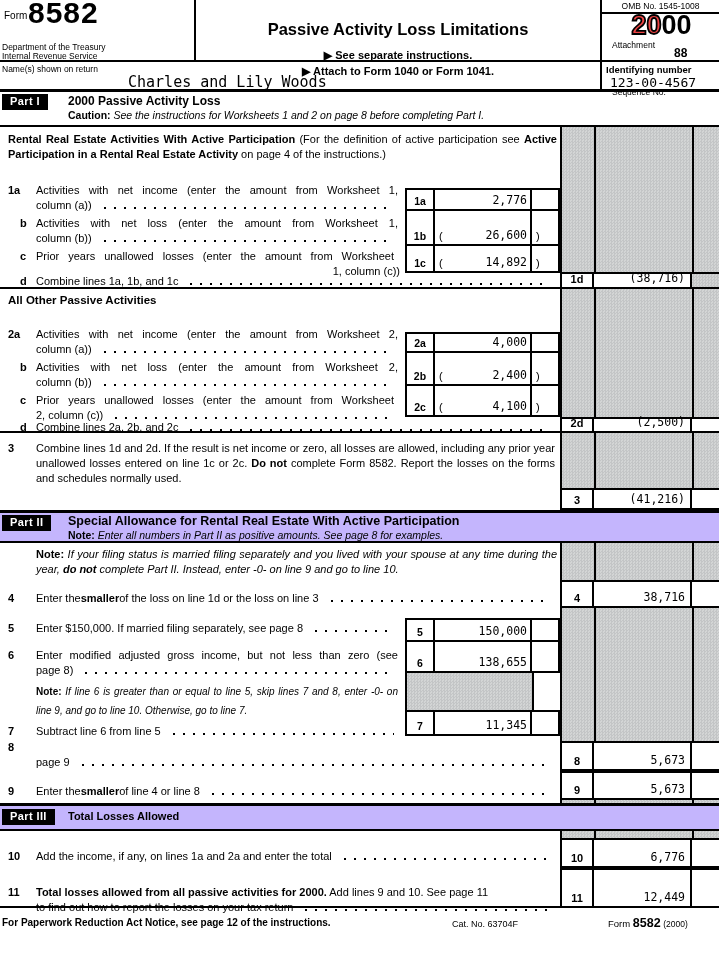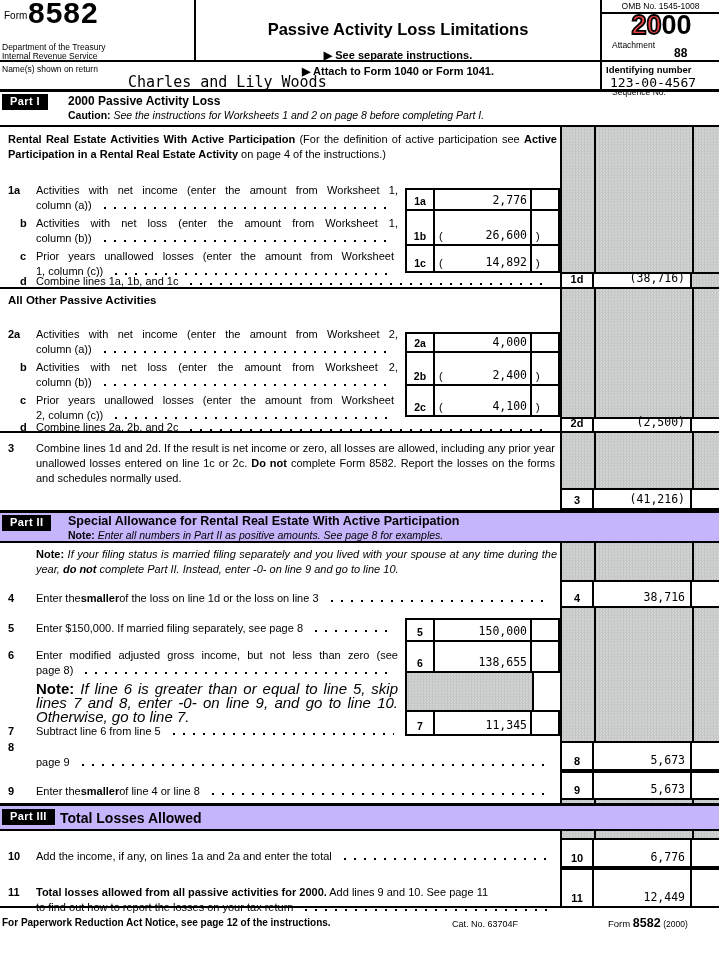--- a/index.html
+++ b/index.html
@@ -105,21 +105,21 @@
 
     <span class="abs t b" style="left:20px;top:89px;">b</span>
     <div class="abs t jlast" style="left:36px;top:89px;width:362px;">Activities with net loss (enter the amount from Worksheet 1,</div>
     <div class="abs t flexrow" style="left:36px;top:104px;width:364px;">
         <span>column (b))</span>
         <span class="dotfill"></span>
       </div>
 
     <span class="abs t b" style="left:20px;top:122px;">c</span>
     <div class="abs t jlast" style="left:36px;top:122px;width:358px;">Prior years unallowed losses (enter the amount from Worksheet</div>
-    <div class="abs t flexrow" style="left:36px;top:137px;width:364px;">
+    <div class="abs t flexrow" style="left:36px;top:137px;width:364px;flex-direction:column;">
         <span>1, column (c))</span>
         <span class="dotfill"></span>
       </div>
 
     <span class="abs t b" style="left:20px;top:147px;">d</span>
     <div class="abs t flexrow" style="left:36px;top:147px;width:520px;">
         <span>Combine lines 1a, 1b, and 1c</span>
         <span class="dotfill"></span>
       </div>
 
@@ -278,21 +278,21 @@
         <span class="dotfill"></span>
       </div>
 
     <span class="abs t b" style="left:8px;top:105px;">6</span>
     <div class="abs t jlast" style="left:36px;top:105px;width:362px;">Enter modified adjusted gross income, but not less than zero (see</div>
     <div class="abs t flexrow" style="left:36px;top:120px;width:364px;">
         <span>page 8)</span>
         <span class="dotfill"></span>
       </div>
 
-    <div class="abs just" style="left:36px;top:139px;width:362px;font-size:15px;line-height:14px;"><span class="b">Note:</span><span class="i"> If line 6 is greater than or equal to line 5, skip lines 7 and 8, enter -0- on line 9, and go to line 10. Otherwise, go to line 7.</span></div>
+    <div class="abs just" style="left:36px;top:139px;width:362px;font-size:10px;line-height:19px;"><span class="b">Note:</span><span class="i"> If line 6 is greater than or equal to line 5, skip lines 7 and 8, enter -0- on line 9, and go to line 10. Otherwise, go to line 7.</span></div>
 
     <span class="abs t b" style="left:8px;top:181px;">7</span>
     <div class="abs t flexrow" style="left:36px;top:181px;width:364px;">
         <span>Subtract line 6 from line 5</span>
         <span class="dotfill"></span>
       </div>
 
     <div class="ibox" style="top:75px;height:24px;">
       <div class="bnum">5</div>
       <div class="bamt">
@@ -340,21 +340,21 @@
       <div class="vnum">9</div>
       <div class="vamt">
           <span class="fill">5,673</span>
         </div>
       <div class="vcents"></div>
     </div>
   </div>
 
   <div class="band" style="top:803px;height:28px;">
     <span class="pbadge" style="top:3px;">Part III</span>
-    <span class="abs b" style="left:60px;top:4px;font-size:14px;">Total Losses Allowed</span>
+    <span class="abs b" style="left:68px;top:4px;font-size:11px;">Total Losses Allowed</span>
   </div>
 
   <div class="sec" style="top:831px;height:77px;">
     <div class="rightcols shadebg">
       <div class="vl1"></div>
       <div class="vl2"></div>
     </div>
 
     <span class="abs t b" style="left:8px;top:18px;">10</span>
     <div class="abs t flexrow" style="left:36px;top:18px;width:520px;">

